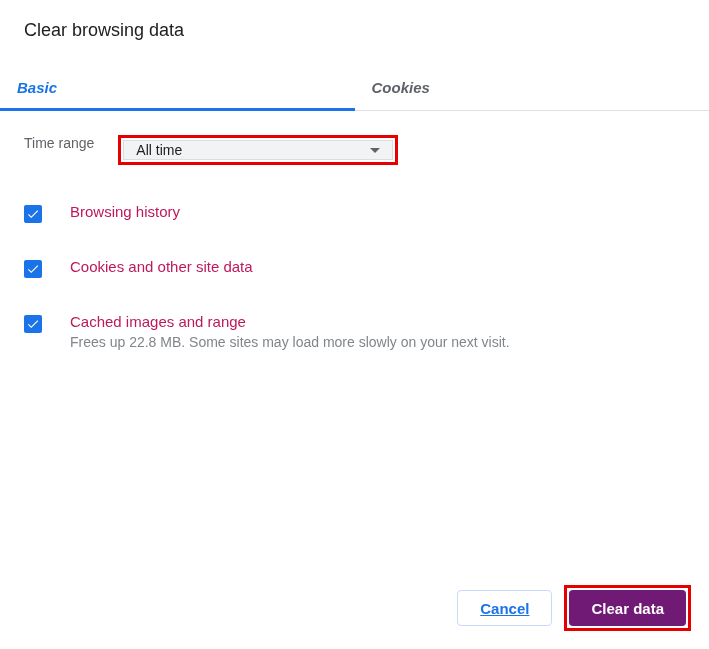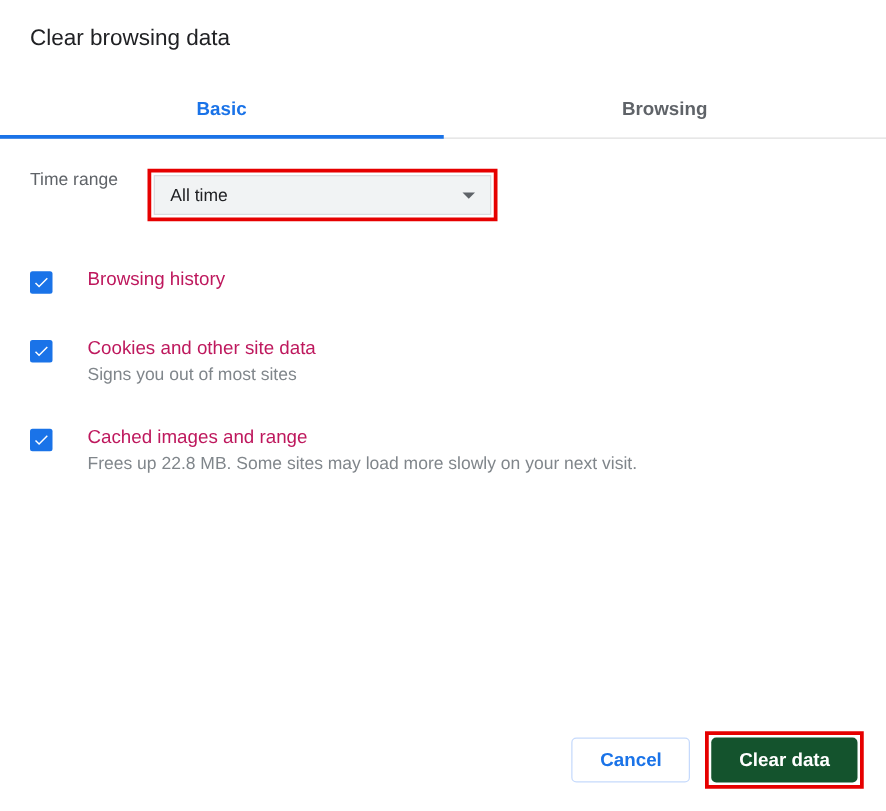--- a/index.html
+++ b/index.html
@@ -20,27 +20,28 @@
       color: #202124;
       padding: 20px 16px 0 24px;
     }
     .tabs {
       display: flex;
       margin-top: 24px;
       border-bottom: 1px solid #e0e0e0;
     }
     .tab {
       flex: 1;
-      text-align: center;
+      text-align: left;
       padding: 14px 17px;
       font-size: 15px;
       font-weight: 600;
       color: #5f6368;
       cursor: pointer;
       position: relative;
+      font-style: italic;
     }
     .tab.active {
       color: #1a73e8;
     }
     .tab.active::after {
       content: '';
       position: absolute;
       bottom: -1px;
       left: 0;
       right: 0;
@@ -61,21 +62,21 @@
       margin-right: 24px;
     }
     .highlight-box {
       border: 3px solid #e60000;
       display: inline-block;
       padding: 2px;
     }
     .select-wrap {
       position: relative;
       width: 270px;
-      height: 32px;
+      height: 20px;
       background: #f1f3f4;
       border: 1px solid #dadce0;
       display: flex;
       align-items: center;
       padding: 0 12px;
       cursor: pointer;
     }
     .select-value {
       flex: 1;
       font-size: 14px;
@@ -138,40 +139,41 @@
       border-radius: 4px;
       cursor: pointer;
       display: flex;
       align-items: center;
       justify-content: center;
     }
     .btn-cancel {
       background: #fff;
       border: 1px solid #c6dafc;
       color: #1a73e8;
+      text-decoration: underline;
     }
     .btn-primary {
-      background: #14532d;
+      background: #701a75;
       color: #fff;
       border: none;
     }
     .highlight-box-btn {
       border: 3px solid #e60000;
       padding: 2px;
       display: inline-block;
     }
   </style>
 </head>
 <body>
 
 <div class="dialog-title">Clear browsing data</div>
 
 <div class="tabs">
   <div class="tab active">Basic</div>
-  <div class="tab">Browsing</div>
+  <div class="tab">Cookies</div>
 </div>
 
 <div class="content">
   <div class="time-range-row">
     <span class="time-range-label">Time range</span>
     <div class="highlight-box">
       <div class="select-wrap">
         <span class="select-value">All time</span>
         <span class="select-caret"></span>
       </div>
@@ -190,21 +192,20 @@
   </div>
 
   <div class="option-row">
     <div class="checkbox">
       <svg viewBox="0 0 24 24">
           <path fill="#fff" d="M9 16.17L4.83 12l-1.42 1.41L9 19 21 7l-1.41-1.41z"></path>
         </svg>
     </div>
     <div class="option-text">
       <div class="option-title">Cookies and other site data</div>
-      <div class="option-desc">Signs you out of most sites</div>
     </div>
   </div>
 
   <div class="option-row">
     <div class="checkbox">
       <svg viewBox="0 0 24 24">
           <path fill="#fff" d="M9 16.17L4.83 12l-1.42 1.41L9 19 21 7l-1.41-1.41z"></path>
         </svg>
     </div>
     <div class="option-text">

